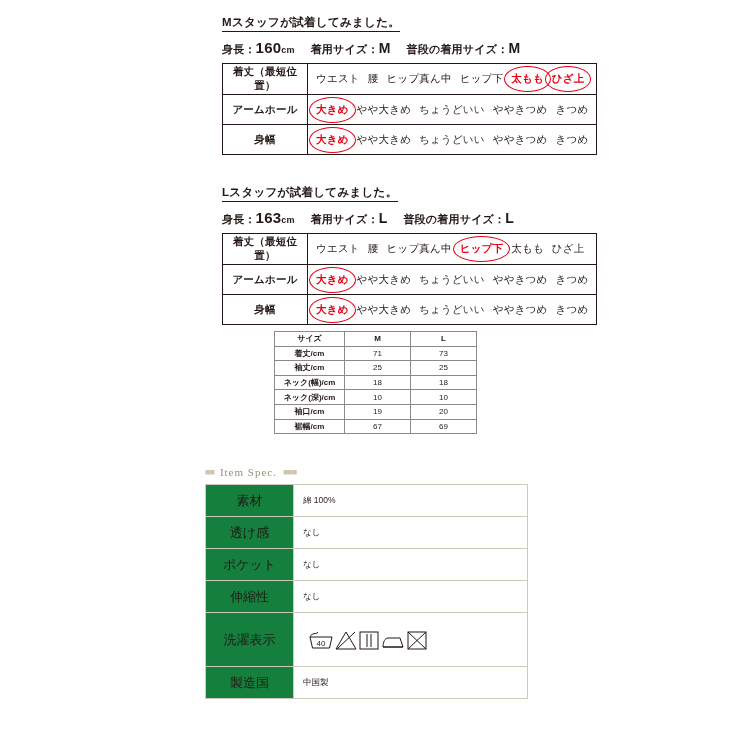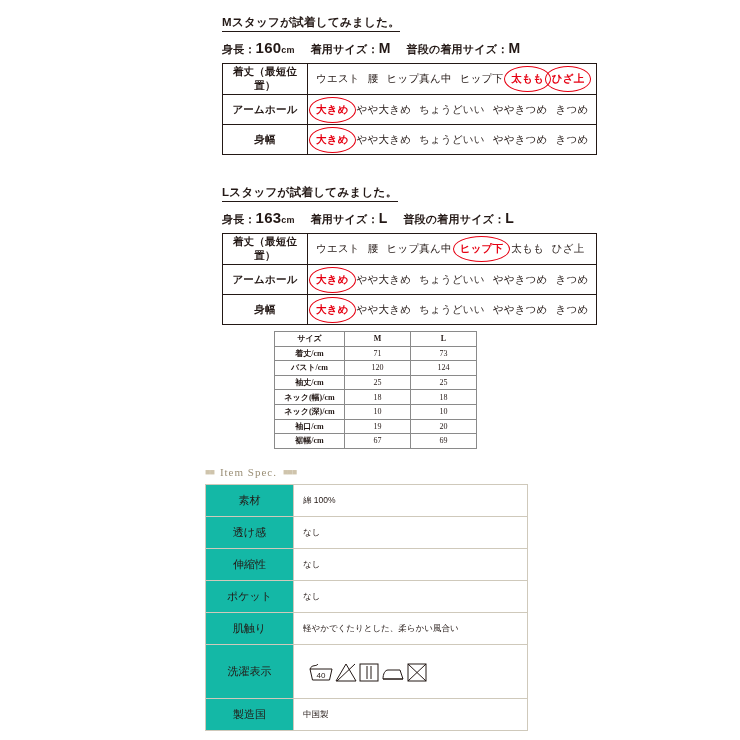--- a/index.html
+++ b/index.html
@@ -67,21 +67,21 @@
   .opt.sel::after {
     content:"";
     position:absolute;
     left:-5px; right:-5px; top:-6px; bottom:-6px;
     border:1.4px solid #e60012;
     border-radius:50%;
     pointer-events:none;
   }
 
   
-  .size-wrap { position:absolute;font-family:Liberation Serif, serif; }
+  .size-wrap { position:absolute; }
   table.size {
     border-collapse:collapse;
     table-layout:fixed;
     font-size:8px;
   }
   table.size td {
     border:1px solid #8a8a8a;
     height:14.6px;
     text-align:center;
     vertical-align:middle;
@@ -116,22 +116,22 @@
     font-size:8.5px;
   }
   table.spec td {
     border:1px solid #cfc9bb;
     vertical-align:middle;
     color:#231815;
   }
   table.spec td.k {
     width:88px;
     text-align:center;
-    font-size:11px;
-    background:#14b8a6;
+    font-size:13px;
+    background:#15803d;
   }
   table.spec td.v {
     padding-left:9px;
     font-size:8.5px;
   }
   table.spec tr { height:32px; }
   table.spec tr.wash { height:54px; }
 
   .wash-icons { display:flex; align-items:center; padding-left:5px; }
   .wash-icons svg { display:block; }
@@ -214,25 +214,20 @@
           <td class="hd" data-interactable="false">サイズ</td>
           <td class="hd" data-interactable="false">M</td>
           <td class="hd" data-interactable="false">L</td>
         </tr>
         <tr data-interactable="false">
           <td class="rowname" data-interactable="false">着丈/cm</td>
           <td data-interactable="false">71</td>
           <td data-interactable="false">73</td>
         </tr>
         <tr data-interactable="false">
-          <td class="rowname" data-interactable="false">バスト/cm</td>
-          <td data-interactable="false">120</td>
-          <td data-interactable="false">124</td>
-        </tr>
-        <tr data-interactable="false">
           <td class="rowname" data-interactable="false">袖丈/cm</td>
           <td data-interactable="false">25</td>
           <td data-interactable="false">25</td>
         </tr>
         <tr data-interactable="false">
           <td class="rowname" data-interactable="false">ネック(幅)/cm</td>
           <td data-interactable="false">18</td>
           <td data-interactable="false">18</td>
         </tr>
         <tr data-interactable="false">
@@ -264,30 +259,26 @@
       <tbody>
         <tr data-interactable="false">
           <td class="k" data-interactable="false">素材</td>
           <td class="v" data-interactable="false">綿 100%</td>
         </tr>
         <tr data-interactable="false">
           <td class="k" data-interactable="false">透け感</td>
           <td class="v" data-interactable="false">なし</td>
         </tr>
         <tr data-interactable="false">
+          <td class="k" data-interactable="false">ポケット</td>
+          <td class="v" data-interactable="false">なし</td>
+        </tr>
+        <tr data-interactable="false">
           <td class="k" data-interactable="false">伸縮性</td>
           <td class="v" data-interactable="false">なし</td>
-        </tr>
-        <tr data-interactable="false">
-          <td class="k" data-interactable="false">ポケット</td>
-          <td class="v" data-interactable="false">なし</td>
-        </tr>
-        <tr data-interactable="false">
-          <td class="k" data-interactable="false">肌触り</td>
-          <td class="v" data-interactable="false">軽やかでくたりとした、柔らかい風合い</td>
         </tr>
         <tr class="wash" data-interactable="false">
           <td class="k" data-interactable="false">洗濯表示</td>
           <td class="v" data-interactable="false">
             <div class="wash-icons" data-interactable="false">
 
               <span data-interactable="false">
                 <svg width="26" height="22" viewBox="0 0 26 22">
                   <path d="M2 8 L24 8 L21.5 19 L4.5 19 Z" fill="none" stroke="#231815" stroke-width="1"></path>
                   <path d="M2 8 C4 3, 8 6, 10 3" fill="none" stroke="#231815" stroke-width="1"></path>

